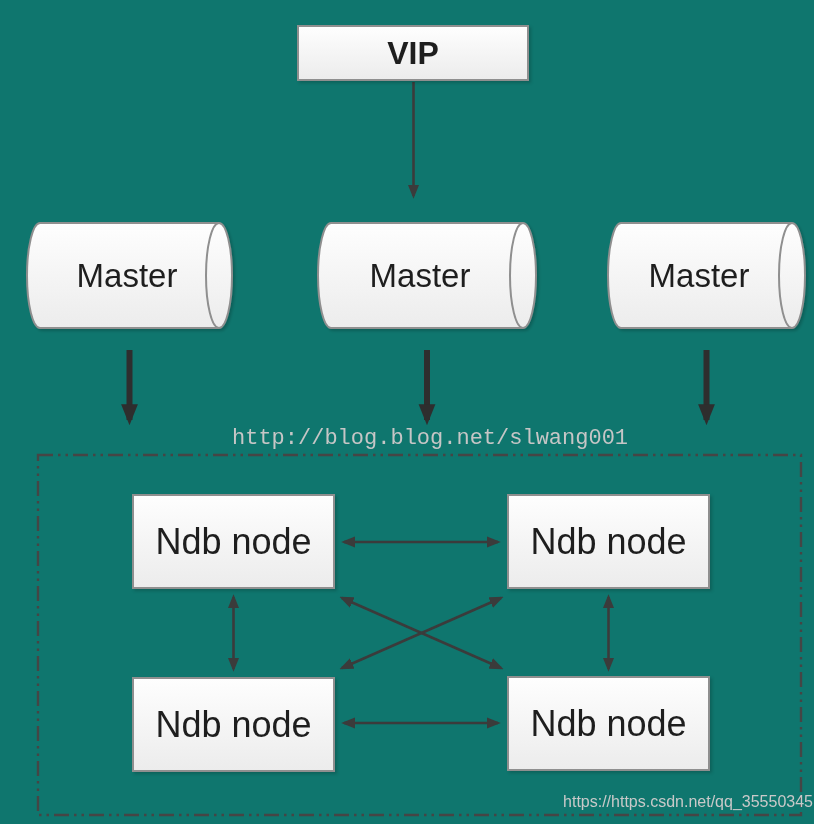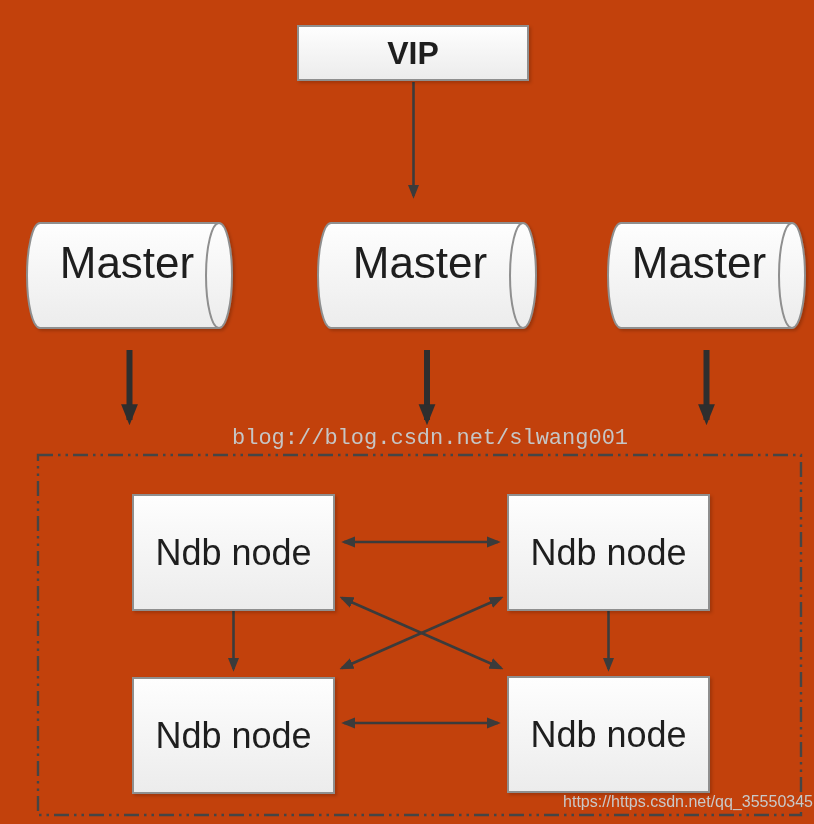--- a/index.html
+++ b/index.html
@@ -1,40 +1,40 @@
 <!DOCTYPE html>
 <html><head>
 <meta charset="utf-8">
 <style>
   html, body { margin:0; padding:0; background:#ffffff; }
   .canvas {
-    position:relative; width:814px; height:824px; background:#c2410c;
+    position:relative; width:814px; height:824px; background:#0f766e;
     font-family:"Liberation Sans", sans-serif; overflow:hidden;
   }
   svg.layer { position:absolute; left:0; top:0; }
 
   .box {
     position:absolute; box-sizing:border-box;
     border:2px solid #8f8f8f;
     background:linear-gradient(180deg,#fefefe 0%,#f4f4f4 55%,#ececec 100%);
     box-shadow:2px 2px 3px rgba(0,0,0,0.18);
     display:flex; align-items:center; justify-content:center;
     color:#1e1e1e;
   }
   .vip  { left:297px; top:25px;  width:232px; height:56px; font-size:32px; font-weight:600; }
-  .ndb  { width:203px; height:117px; font-size:36px; }
+  .ndb  { width:203px; height:95px; font-size:36px; }
   #ndb1 { left:132px; top:494px; }
   #ndb2 { left:507px; top:494px; }
   #ndb3 { left:132px; top:677px; }
   #ndb4 { left:507px; top:676px; }
 
   .cyl-label {
-    position:absolute; top:223px; height:80px; width:160px;
+    position:absolute; top:236px; height:80px; width:160px;
     display:flex; align-items:center; justify-content:center;
-    font-size:44px; color:#1e1e1e; pointer-events:none;
+    font-size:33px; color:#1e1e1e; pointer-events:none;
   }
   #ml1 { left:47px; }
   #ml2 { left:340px; }
   #ml3 { left:619px; }
 
   .wm-center {
     position:absolute; left:232px; top:426px; white-space:nowrap;
     font-family:"Liberation Mono", monospace; font-size:22px; color:#c6c6c6;
   }
   .wm-br {
@@ -115,16 +115,16 @@
   <div class="box ndb" id="ndb2">
     <span>Ndb node</span>
   </div>
   <div class="box ndb" id="ndb3">
     <span>Ndb node</span>
   </div>
   <div class="box ndb" id="ndb4">
     <span>Ndb node</span>
   </div>
 
-  <div class="wm-center">blog://blog.csdn.net/slwang001</div>
+  <div class="wm-center">http://blog.blog.net/slwang001</div>
   <div class="wm-br">https://https.csdn.net/qq_35550345</div>
 
 </div>
 
 </body></html>

